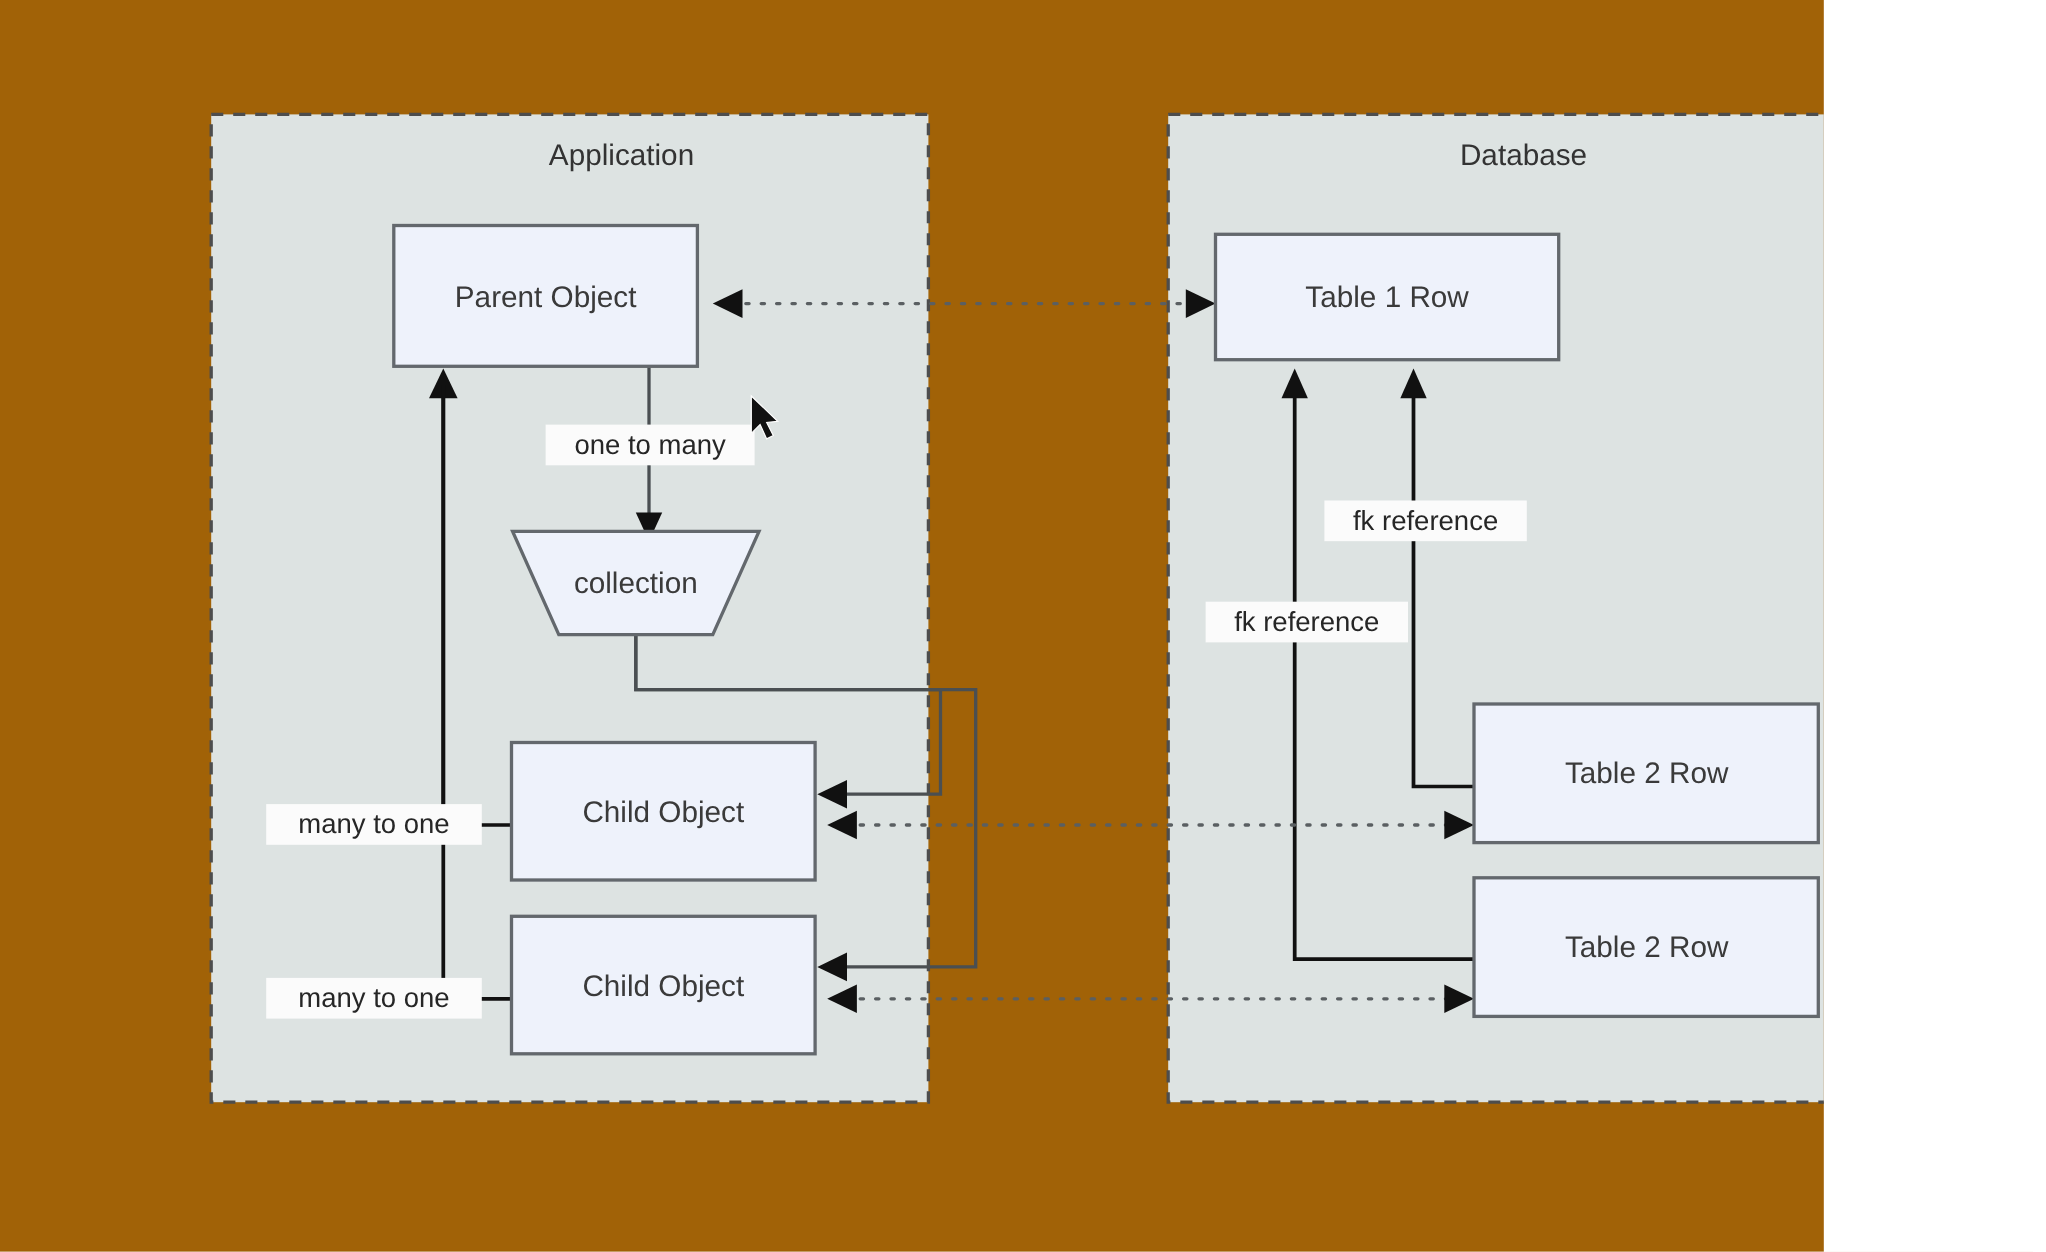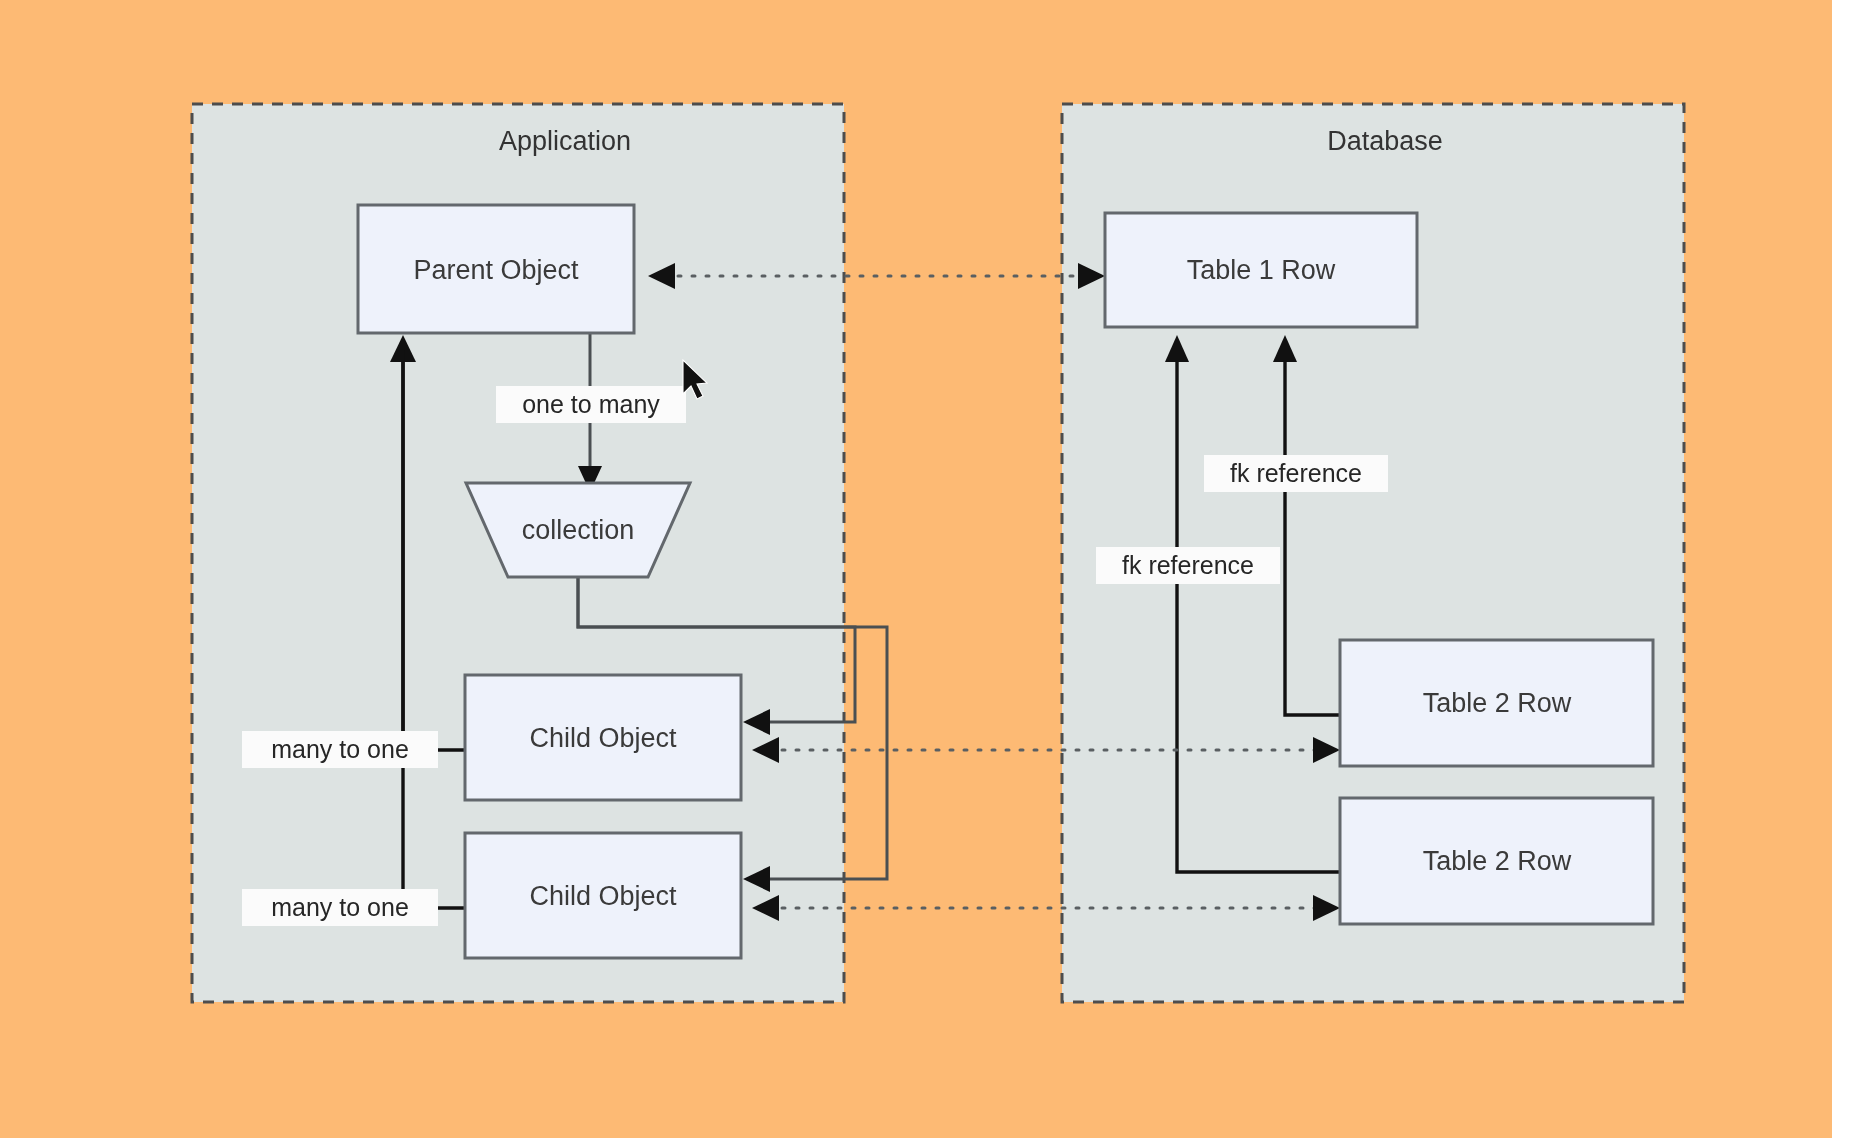--- a/index.html
+++ b/index.html
@@ -6,23 +6,23 @@
   html, body {
     margin: 0;
     padding: 0;
     background: #ffffff;
   }
   body {
     font-family: "Liberation Sans", sans-serif;
   }
   #stage {
     position: relative;
-    width: 1832px;
+    width: 1658px;
     height: 1138px;
-    background: #fdba74;
+    background: #a16207;
     overflow: hidden;
   }
   #diagram-svg {
     position: absolute;
     left: 0;
     top: 0;
     width: 1860px;
     height: 1138px;
   }
   .container-title {

